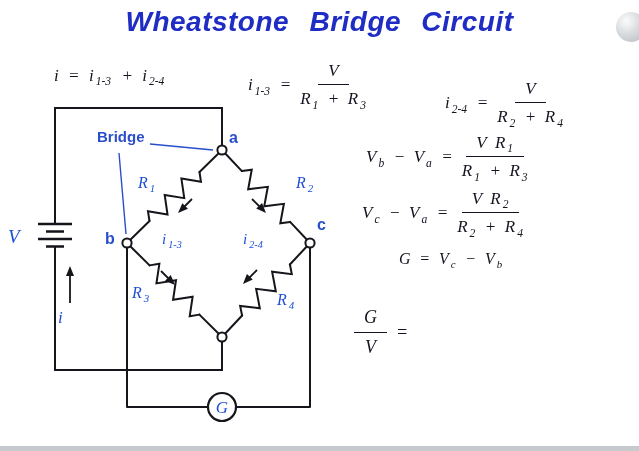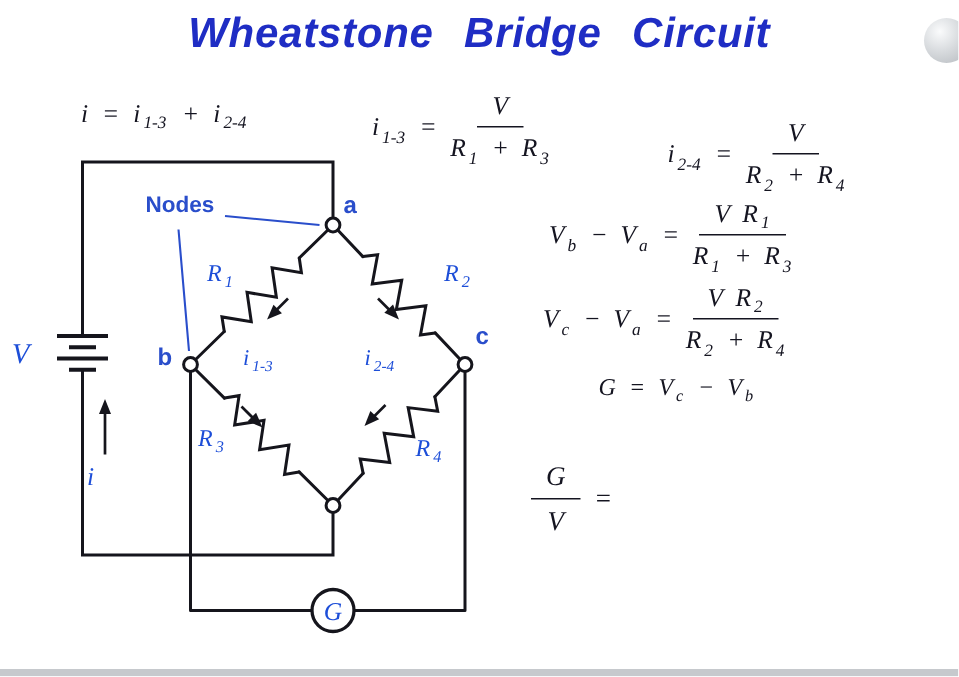--- a/index.html
+++ b/index.html
@@ -109,21 +109,21 @@
       <circle class="nodecirc" cx="310" cy="243" r="4.6"></circle>
       <circle class="nodecirc" cx="222" cy="337" r="4.6"></circle>
     </g>
 
     <circle class="gcirc" cx="222" cy="407" r="14"></circle>
   </svg>
 
   <div class="lbl serif" style="left:8px;top:227px;font-size:19px">V</div>
   <div class="lbl serif" style="left:58px;top:309px;font-size:17px">i</div>
 
-  <div class="lbl blue" style="left:97px;top:129px;font-size:15px">Nodes</div>
+  <div class="lbl blue" style="left:97px;top:129px;font-size:15px">Bridge</div>
   <div class="lbl blue" style="left:229px;top:130px">a</div>
   <div class="lbl blue" style="left:105px;top:231px">b</div>
   <div class="lbl blue" style="left:317px;top:217px">c</div>
 
   <div class="lbl serif" style="left:138px;top:175px">R<sub>1</sub></div>
   <div class="lbl serif" style="left:296px;top:175px">R<sub>2</sub></div>
   <div class="lbl serif" style="left:132px;top:285px">R<sub>3</sub></div>
   <div class="lbl serif" style="left:277px;top:292px">R<sub>4</sub></div>
 
   <div class="lbl serif" style="left:162px;top:232px;font-size:15px">i<sub>1-3</sub></div>

